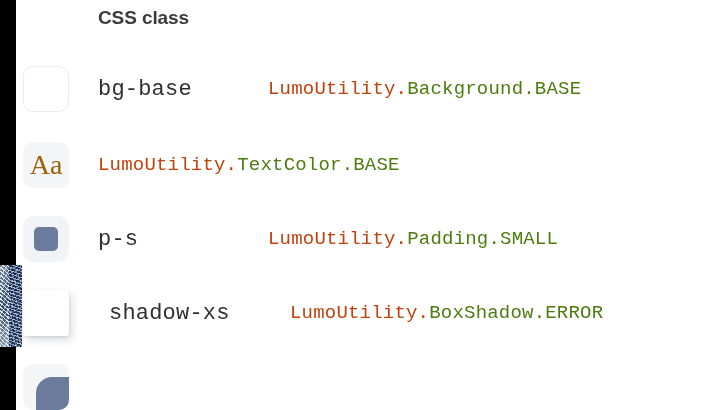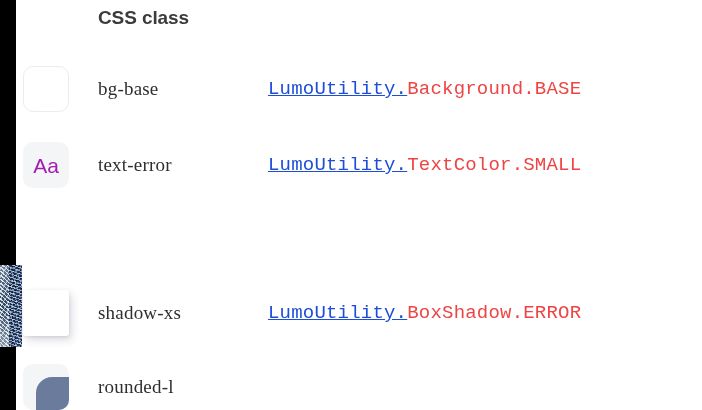--- a/index.html
+++ b/index.html
@@ -130,34 +130,34 @@
     color: #3b3b3b;
     letter-spacing: -0.1px;
     white-space: nowrap;
   }
 
   
   .body-row {
     height: 74px;
   }
   .cell-css {
-    font-family: Liberation Serif, serif;
-    font-size: 19px;
+    font-family: Liberation Mono, monospace;
+    font-size: 22px;
     color: #2f2f2f;
     white-space: nowrap;
     letter-spacing: 0.2px;
   }
   .cell-flow {
     font-family: "Liberation Mono", monospace;
     font-size: 19px;
     white-space: nowrap;
     letter-spacing: 0.2px;
   }
-  .flow-prefix { color: #1d4ed8; text-decoration: underline; }
-  .flow-suffix { color: #ef4444; }
+  .flow-prefix { color: #c2410c; }
+  .flow-suffix { color: #4d7c0f; }
 
   
   .swatch {
     width: 46px;
     height: 46px;
     border-radius: 9px;
     box-sizing: border-box;
     display: flex;
     align-items: center;
     justify-content: center;
@@ -168,23 +168,23 @@
     background: #ffffff;
     border: 1px solid #ececec;
     border-radius: 10px;
   }
   
   .sw-texterror {
     background: #f4f5f7;
     border-radius: 10px;
   }
   .sw-aa {
-    font-family: Liberation Sans, sans-serif;
-    font-size: 21px;
-    color: #a21caf;
+    font-family: Liberation Serif, serif;
+    font-size: 28px;
+    color: #a16207;
     line-height: 1;
   }
   
   .sw-padding {
     background: #f2f3f6;
     border-radius: 11px;
   }
   .sw-padding-inner {
     width: 24px;
     height: 24px;
@@ -242,45 +242,52 @@
       <span class="cell-flow"><span class="flow-prefix">LumoUtility.</span><span class="flow-suffix">Background.BASE</span></span>
     </div>
   </div>
 
   <div class="row body-row" style="top:128px;">
     <div class="col-preview">
       <div class="swatch sw-texterror">
         <span class="sw-aa">Aa</span>
       </div>
     </div>
-    <div class="col-css">
-      <span class="cell-css">text-error</span>
-    </div>
-    <div class="col-flow">
-      <span class="cell-flow"><span class="flow-prefix">LumoUtility.</span><span class="flow-suffix">TextColor.SMALL</span></span>
-    </div>
-  </div>
-
-
-  <div class="row body-row" style="top:276px;">
+    <div class="col-flow">
+      <span class="cell-flow"><span class="flow-prefix">LumoUtility.</span><span class="flow-suffix">TextColor.BASE</span></span>
+    </div>
+  </div>
+
+  <div class="row body-row" style="top:202px;">
+    <div class="col-preview">
+      <div class="swatch sw-padding">
+        <div class="sw-padding-inner"></div>
+      </div>
+    </div>
+    <div class="col-css">
+      <span class="cell-css">p-s</span>
+    </div>
+    <div class="col-flow">
+      <span class="cell-flow"><span class="flow-prefix">LumoUtility.</span><span class="flow-suffix">Padding.SMALL</span></span>
+    </div>
+  </div>
+
+  <div class="row body-row" style="top:276px;gap:11px;">
     <div class="col-preview">
       <div class="swatch sw-shadow"></div>
     </div>
     <div class="col-css">
       <span class="cell-css">shadow-xs</span>
     </div>
     <div class="col-flow">
       <span class="cell-flow"><span class="flow-prefix">LumoUtility.</span><span class="flow-suffix">BoxShadow.ERROR</span></span>
     </div>
   </div>
 
   <div class="row body-row" style="top:350px;">
     <div class="col-preview">
       <div class="swatch sw-rounded">
         <div class="sw-rounded-inner"></div>
       </div>
     </div>
-    <div class="col-css">
-      <span class="cell-css">rounded-l</span>
-    </div>
   </div>
 
 </div>
 
 </body></html>

